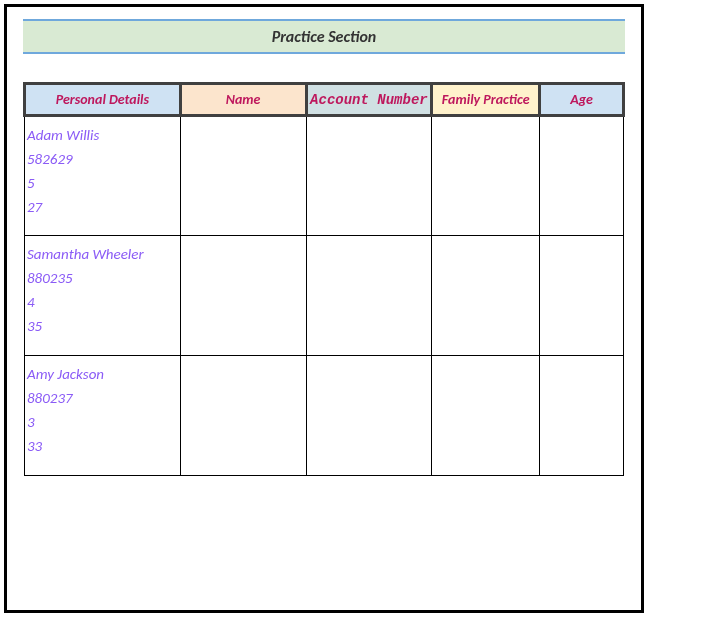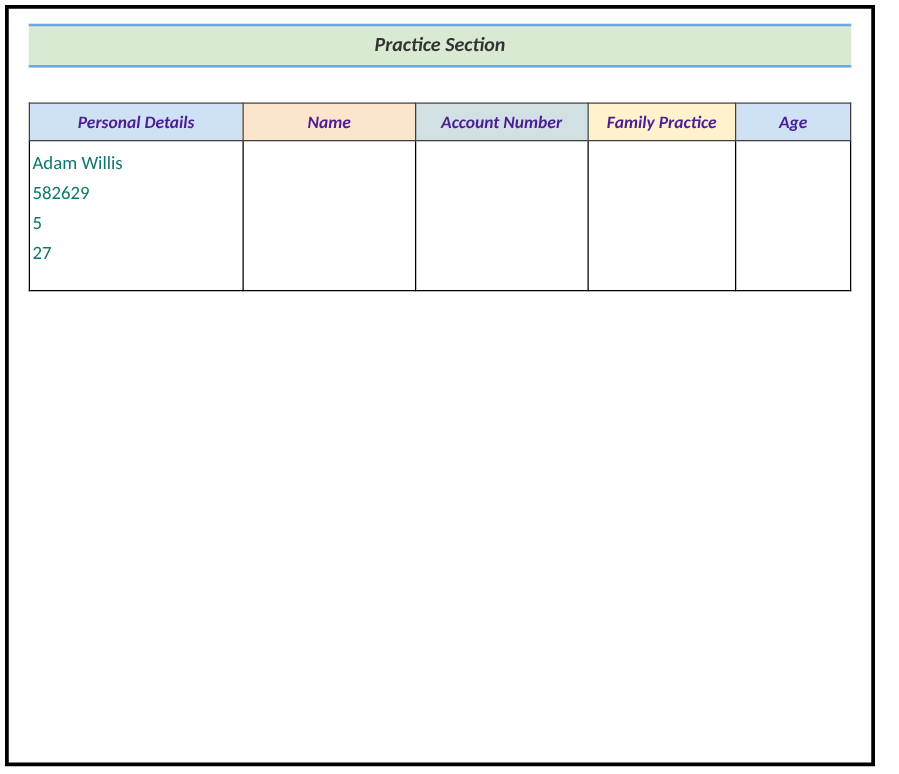--- a/index.html
+++ b/index.html
@@ -7,21 +7,21 @@
       margin: 0;
       padding: 0;
     }
     body {
       font-family: Calibri, Arial, sans-serif;
       background: #fff;
       padding: 4px;
     }
     .outer-frame {
       border: 3px solid #000;
-      width: 696px;
+      width: 640px;
       height: 609px;
       padding: 12px 16px 8px 16px;
       position: relative;
     }
     .title-bar {
       background: #d9ead3;
       border-top: 2px solid #6fa8dc;
       border-bottom: 2px solid #6fa8dc;
       text-align: center;
       padding: 6px 0;
@@ -32,40 +32,41 @@
       font-size: 16px;
       color: #333;
       font-style: italic;
     }
     table {
       width: 100%;
       border-collapse: collapse;
       table-layout: fixed;
     }
     th {
-      border: 1px solid #404040;
+      border: 3px solid #404040;
       font-weight: bold;
       font-style: italic;
       font-size: 14px;
       padding: 6px 2px;
       text-align: center;
-      color: #4c1d95;
+      color: #be185d;
     }
     th.col-personal { background: #cfe2f3; width: 26%; }
     th.col-name { background: #fce5cd; width: 21%; }
-    th.col-account { background: #d0e0e3; width: 21%; }
+    th.col-account { background: #d0e0e3; width: 21%; font-family: Liberation Mono, monospace; }
     th.col-family { background: #fff2cc; width: 18%; }
     th.col-age { background: #cfe2f3; width: 14%; }
     td {
       border: 1px solid #000;
       vertical-align: top;
       padding: 6px 4px 0 2px;
       height: 120px;
       font-size: 15px;
-      color: #0f766e;
+      color: #8b5cf6;
+      font-style: italic;
     }
     td .cell-line {
       line-height: 24px;
     }
   </style>
 </head>
 <body>
 
 <div class="outer-frame">
 
@@ -89,16 +90,40 @@
           <div class="cell-line">Adam Willis</div>
           <div class="cell-line">582629</div>
           <div class="cell-line">5</div>
           <div class="cell-line">27</div>
         </td>
         <td></td>
         <td></td>
         <td></td>
         <td></td>
       </tr>
+      <tr>
+        <td>
+          <div class="cell-line">Samantha Wheeler</div>
+          <div class="cell-line">880235</div>
+          <div class="cell-line">4</div>
+          <div class="cell-line">35</div>
+        </td>
+        <td></td>
+        <td></td>
+        <td></td>
+        <td></td>
+      </tr>
+      <tr>
+        <td>
+          <div class="cell-line">Amy Jackson</div>
+          <div class="cell-line">880237</div>
+          <div class="cell-line">3</div>
+          <div class="cell-line">33</div>
+        </td>
+        <td></td>
+        <td></td>
+        <td></td>
+        <td></td>
+      </tr>
     </tbody>
   </table>
 
 </div>
 
 </body></html>

